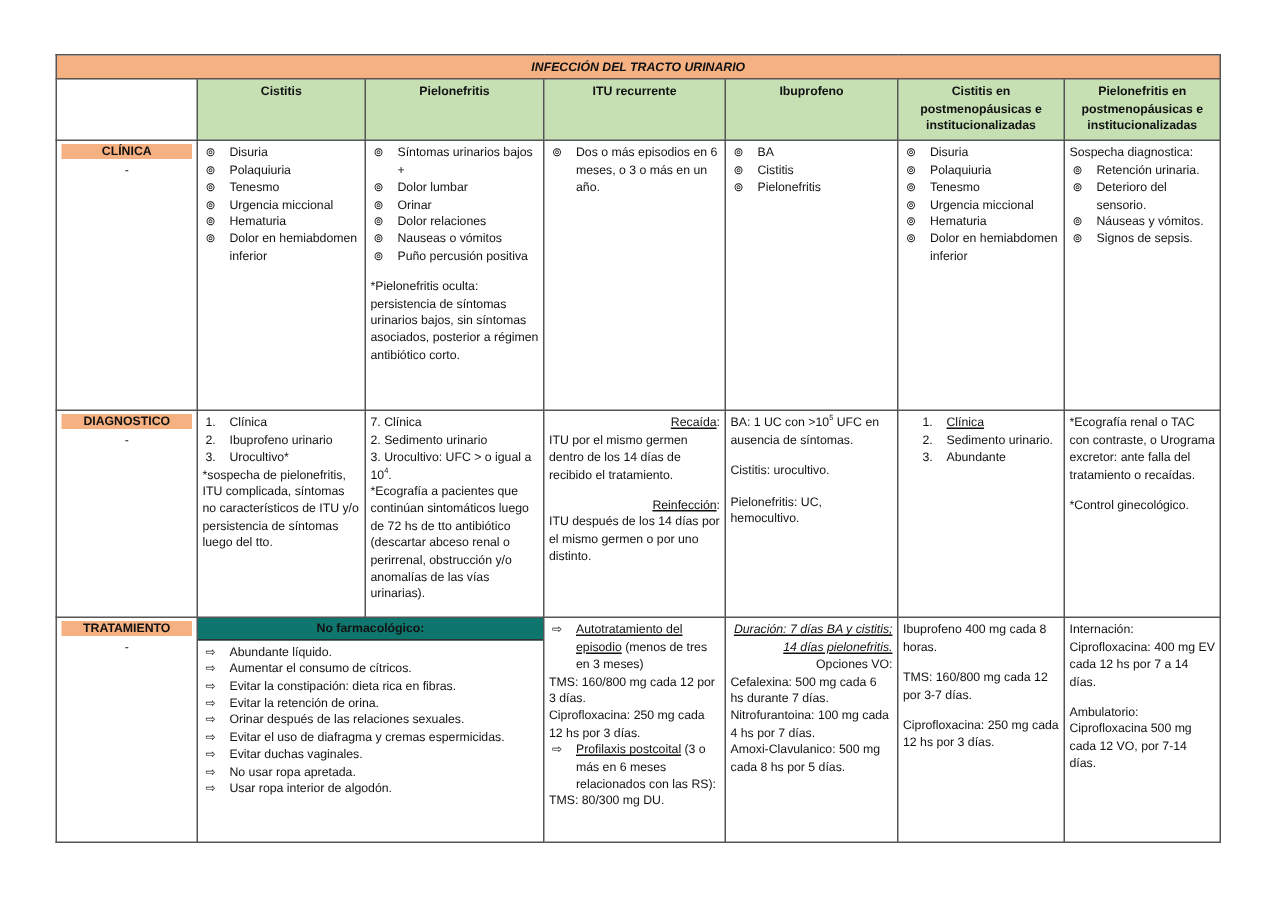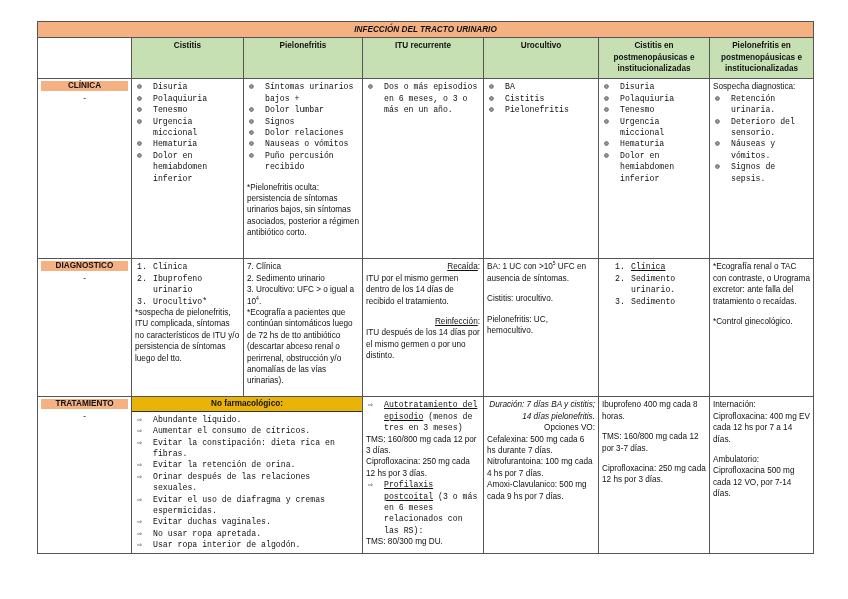--- a/index.html
+++ b/index.html
@@ -1,39 +1,39 @@
 <!DOCTYPE html>
 <html><head>
 <meta charset="utf-8">
 <style>
   html, body { margin: 0; padding: 0; background: #ffffff; }
   body { width: 848px; height: 599px; position: relative; overflow: hidden;
          font-family: "Liberation Sans", sans-serif; font-size: 8.2px; color: #111; }
-  table.itu { position: absolute; left: 37px; top: 21px; width: 776px;
+  table.itu { position: absolute; left: 37px; top: 36px; width: 776px;
               border-collapse: collapse; table-layout: fixed; }
   table.itu td { border: 1px solid #555; vertical-align: top; padding: 2px 3px;
                  line-height: 11.4px; }
   .title-row td { background: #f6b183; text-align: center; font-weight: bold;
                   font-style: italic; height: 10px; padding: 0 3px; line-height: 11px; border-bottom: 1.5px solid #555; }
   .head-row td { background: #c6e0b4; text-align: center; font-weight: bold; height: 36px; }
   .head-row td.blank { background: #ffffff; }
   .rowlabel { text-align: center; }
   .rowlabel .tag { display: block; background: #f6b183; font-weight: bold; text-align: center;
                    margin: 0 0 2px 0; line-height: 10px; }
   .rowlabel .dash { display: block; text-align: center; }
   ul.circ, ul.arrow, ol.num { margin: 0; padding: 0; list-style: none; }
-  ul.circ li, ul.arrow li, ol.num li { position: relative; padding-left: 18px; font-family: Liberation Mono, monospace; }
+  ul.circ li, ul.arrow li, ol.num li { position: relative; padding-left: 18px; }
   ul.circ li::before { content: "⊚"; position: absolute; left: 2px; top: 0; font-size: 8px; }
   ul.arrow li::before { content: "⇨"; position: absolute; left: 2px; top: 0; font-size: 8px; }
   ol.num li .n { position: absolute; left: 2px; top: 0; }
   .u { text-decoration: underline; }
   .center { text-align: right; }
-  .it { font-style: italic; }
+  .it { font-style: italic; text-decoration: underline; }
   .gap { height: 9px; }
-  .nofarm-head { background: #eab308; text-align: center; font-weight: bold; margin: -2px -3px 2px -3px;
+  .nofarm-head { background: #0f766e; text-align: center; font-weight: bold; margin: -2px -3px 2px -3px;
                  padding: 1px 0; border-bottom: 1.5px solid #333; }
   p { margin: 0; }
   sup { font-size: 5px; line-height: 0; }
 </style>
 </head>
 <body>
 
 <table class="itu">
   <colgroup>
     <col style="width:94px">
@@ -46,21 +46,21 @@
   </colgroup>
   <tbody>
       <tr class="title-row">
     <td colspan="7">INFECCIÓN DEL TRACTO URINARIO</td>
   </tr>
   <tr class="head-row">
     <td class="blank"></td>
     <td>Cistitis</td>
     <td>Pielonefritis</td>
     <td>ITU recurrente</td>
-    <td>Urocultivo</td>
+    <td>Ibuprofeno</td>
     <td>Cistitis en postmenopáusicas e institucionalizadas</td>
     <td>Pielonefritis en postmenopáusicas e institucionalizadas</td>
   </tr>
 
   <tr style="height:180px">
     <td class="rowlabel">
       <span class="tag">CLÍNICA</span>
       <span class="dash">-</span>
     </td>
     <td>
@@ -70,24 +70,24 @@
         <li>Tenesmo</li>
         <li>Urgencia miccional</li>
         <li>Hematuria</li>
         <li>Dolor en hemiabdomen inferior</li>
       </ul>
     </td>
     <td>
       <ul class="circ">
         <li>Síntomas urinarios bajos +</li>
         <li>Dolor lumbar</li>
-        <li>Signos</li>
+        <li>Orinar</li>
         <li>Dolor relaciones</li>
         <li>Nauseas o vómitos</li>
-        <li>Puño percusión recibido</li>
+        <li>Puño percusión positiva</li>
       </ul>
       <div class="gap"></div>
       <p>*Pielonefritis oculta: persistencia de síntomas urinarios bajos, sin síntomas asociados, posterior a régimen antibiótico corto.</p>
     </td>
     <td>
       <ul class="circ">
         <li>Dos o más episodios en 6 meses, o 3 o más en un año.</li>
       </ul>
     </td>
     <td>
@@ -148,21 +148,21 @@
       <p><span>BA: 1 UC con &gt;10</span><sup>5</sup><span> UFC en ausencia de síntomas.</span></p>
       <div class="gap"></div>
       <p>Cistitis: urocultivo.</p>
       <div class="gap"></div>
       <p>Pielonefritis: UC, hemocultivo.</p>
     </td>
     <td style="padding-left:14px">
       <ol class="num">
         <li><span class="n">1.</span><span class="u">Clínica</span></li>
         <li><span class="n">2.</span><span>Sedimento urinario.</span></li>
-        <li><span class="n">3.</span><span>Sedimento</span></li>
+        <li><span class="n">3.</span><span>Abundante</span></li>
       </ol>
     </td>
     <td>
       <p>*Ecografía renal o TAC con contraste, o Urograma excretor: ante falla del tratamiento o recaídas.</p>
       <div class="gap"></div>
       <p>*Control ginecológico.</p>
     </td>
   </tr>
 
   <tr style="height:150px">
@@ -193,21 +193,21 @@
       <ul class="arrow">
         <li><span class="u">Profilaxis postcoital</span><span> (3 o más en 6 meses relacionados con las RS):</span></li>
       </ul>
       <p>TMS: 80/300 mg DU.</p>
     </td>
     <td>
       <p class="center it">Duración: 7 días BA y cistitis; 14 días pielonefritis.</p>
       <p class="center">Opciones VO:</p>
       <p>Cefalexina: 500 mg cada 6 hs durante 7 días.</p>
       <p>Nitrofurantoina: 100 mg cada 4 hs por 7 días.</p>
-      <p>Amoxi-Clavulanico: 500 mg cada 9 hs por 7 días.</p>
+      <p>Amoxi-Clavulanico: 500 mg cada 8 hs por 5 días.</p>
     </td>
     <td>
       <p>Ibuprofeno 400 mg cada 8 horas.</p>
       <div class="gap"></div>
       <p>TMS: 160/800 mg cada 12 por 3-7 días.</p>
       <div class="gap"></div>
       <p>Ciprofloxacina: 250 mg cada 12 hs por 3 días.</p>
     </td>
     <td>
       <p>Internación:</p>

